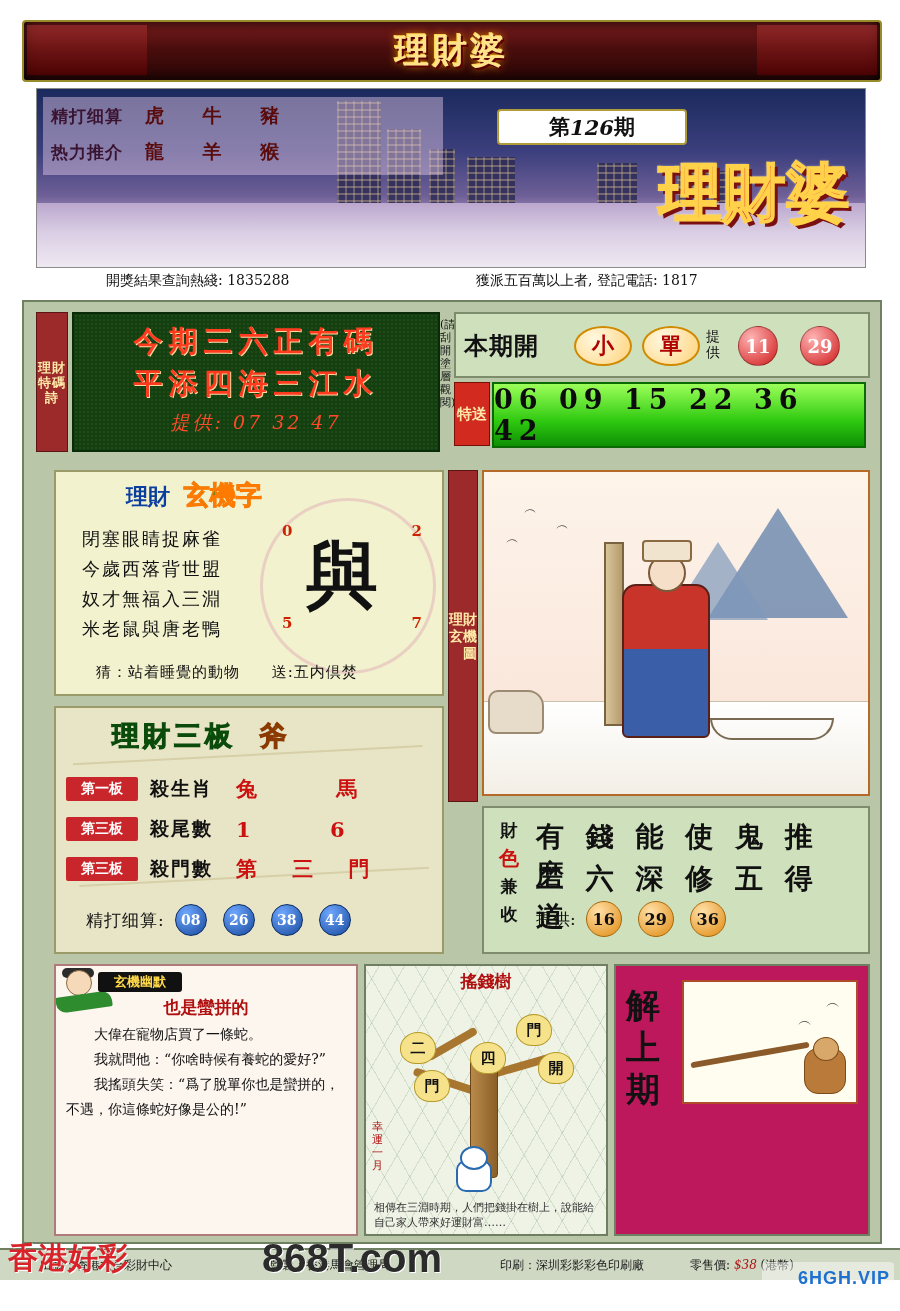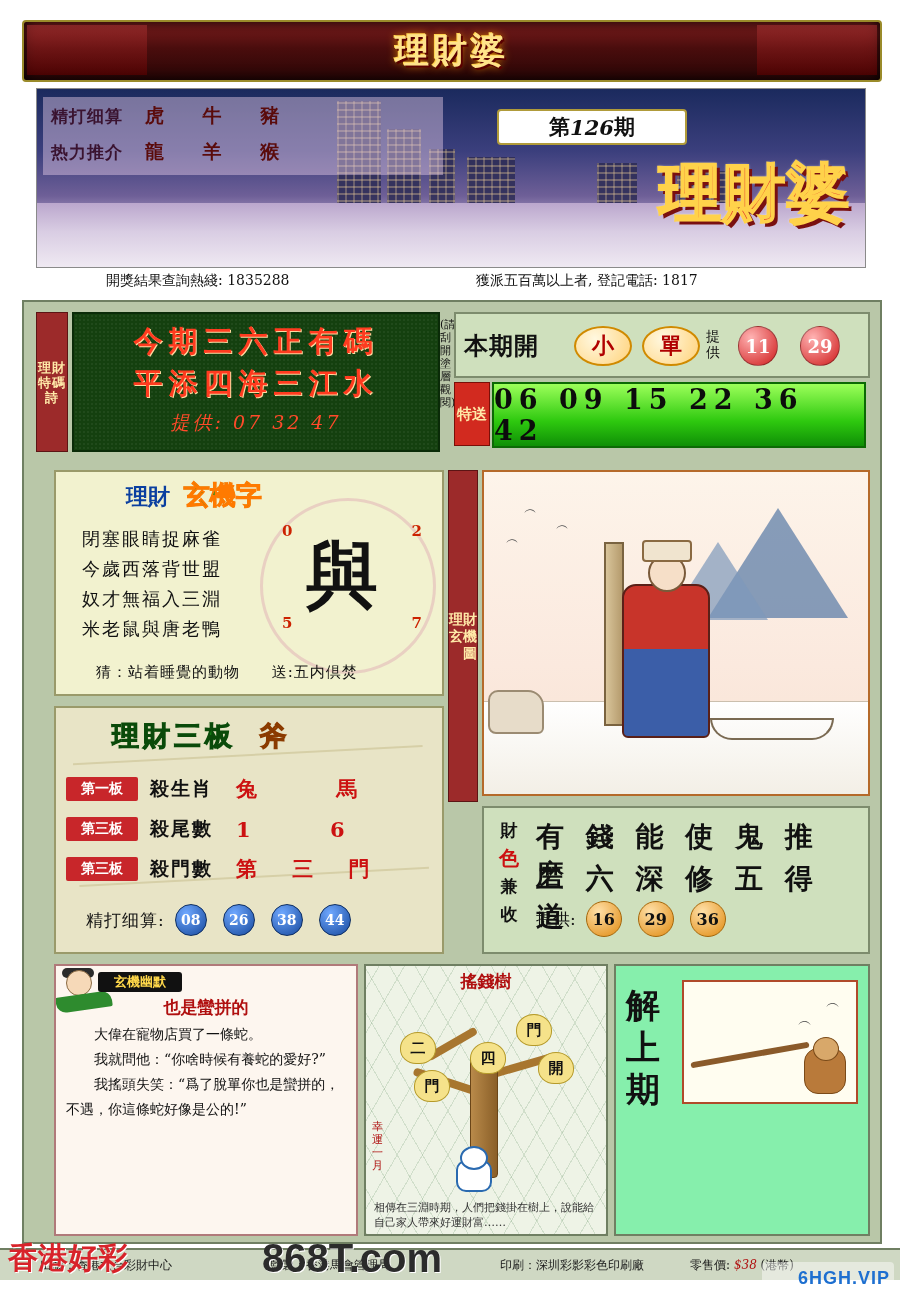--- a/index.html
+++ b/index.html
@@ -283,21 +283,21 @@
   .treeLuck{position:absolute;left:6px;bottom:62px;width:14px;font-size:11px;line-height:13px;
     color:#b01010;font-family:"DejaVu Serif","Liberation Serif",serif;}
   .dog{position:absolute;left:86px;bottom:44px;width:40px;height:44px;}
   .dog .b{position:absolute;left:4px;top:14px;width:32px;height:28px;background:#fff;
     border:2px solid #2a6ab0;border-radius:10px;}
   .dog .hd{position:absolute;left:8px;top:0;width:24px;height:20px;background:#fff;
     border:2px solid #2a6ab0;border-radius:50%;}
 
   
   .last{position:absolute;left:590px;top:662px;width:252px;height:268px;
-    background:#86efac;border:2px solid #6f7f62;overflow:hidden;}
+    background:#be185d;border:2px solid #6f7f62;overflow:hidden;}
   .lastLbl{position:absolute;left:10px;top:18px;width:44px;font-size:34px;line-height:42px;
     font-weight:bold;color:#111;font-family:"DejaVu Serif","Liberation Serif",serif;}
   .lastPic{position:absolute;left:66px;top:14px;width:172px;height:120px;
     background:#fffdf0;border:2px solid #b04a2a;overflow:hidden;}
   .lastPic .br{position:absolute;left:6px;top:70px;width:120px;height:6px;background:#8a5a2a;
     transform:rotate(-10deg);border-radius:3px;}
   .lastPic .bird2{position:absolute;color:#444;font-size:14px;}
   .lastPic .monkey{position:absolute;right:10px;bottom:8px;width:40px;height:44px;
     background:#b97a3a;border:1px solid #7a4a18;border-radius:14px;}
   .lastPic .monkey:after{content:"";position:absolute;left:8px;top:-12px;width:24px;height:22px;

